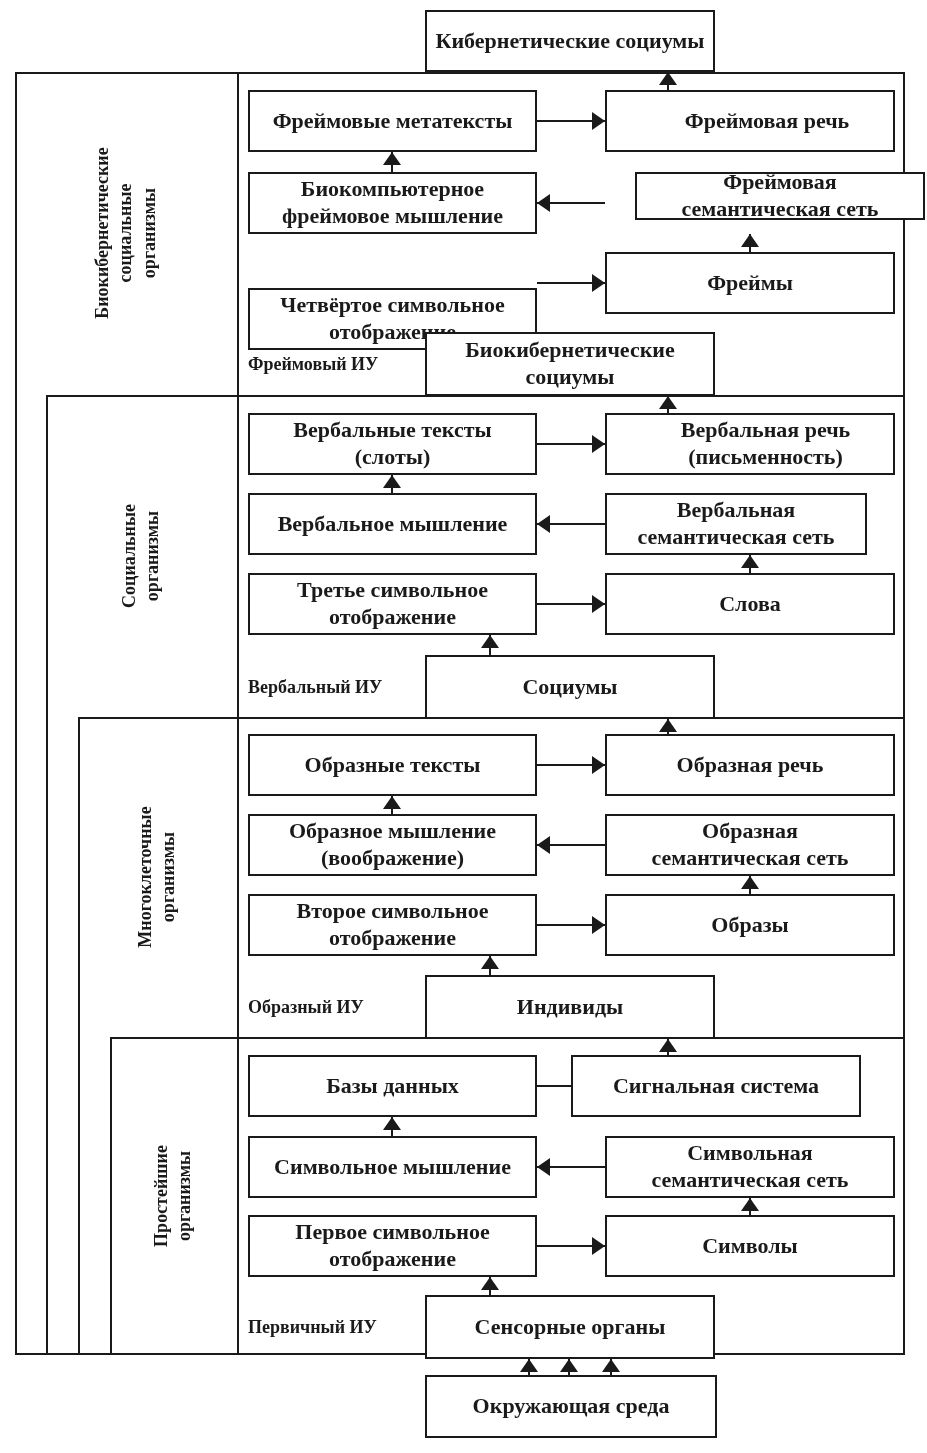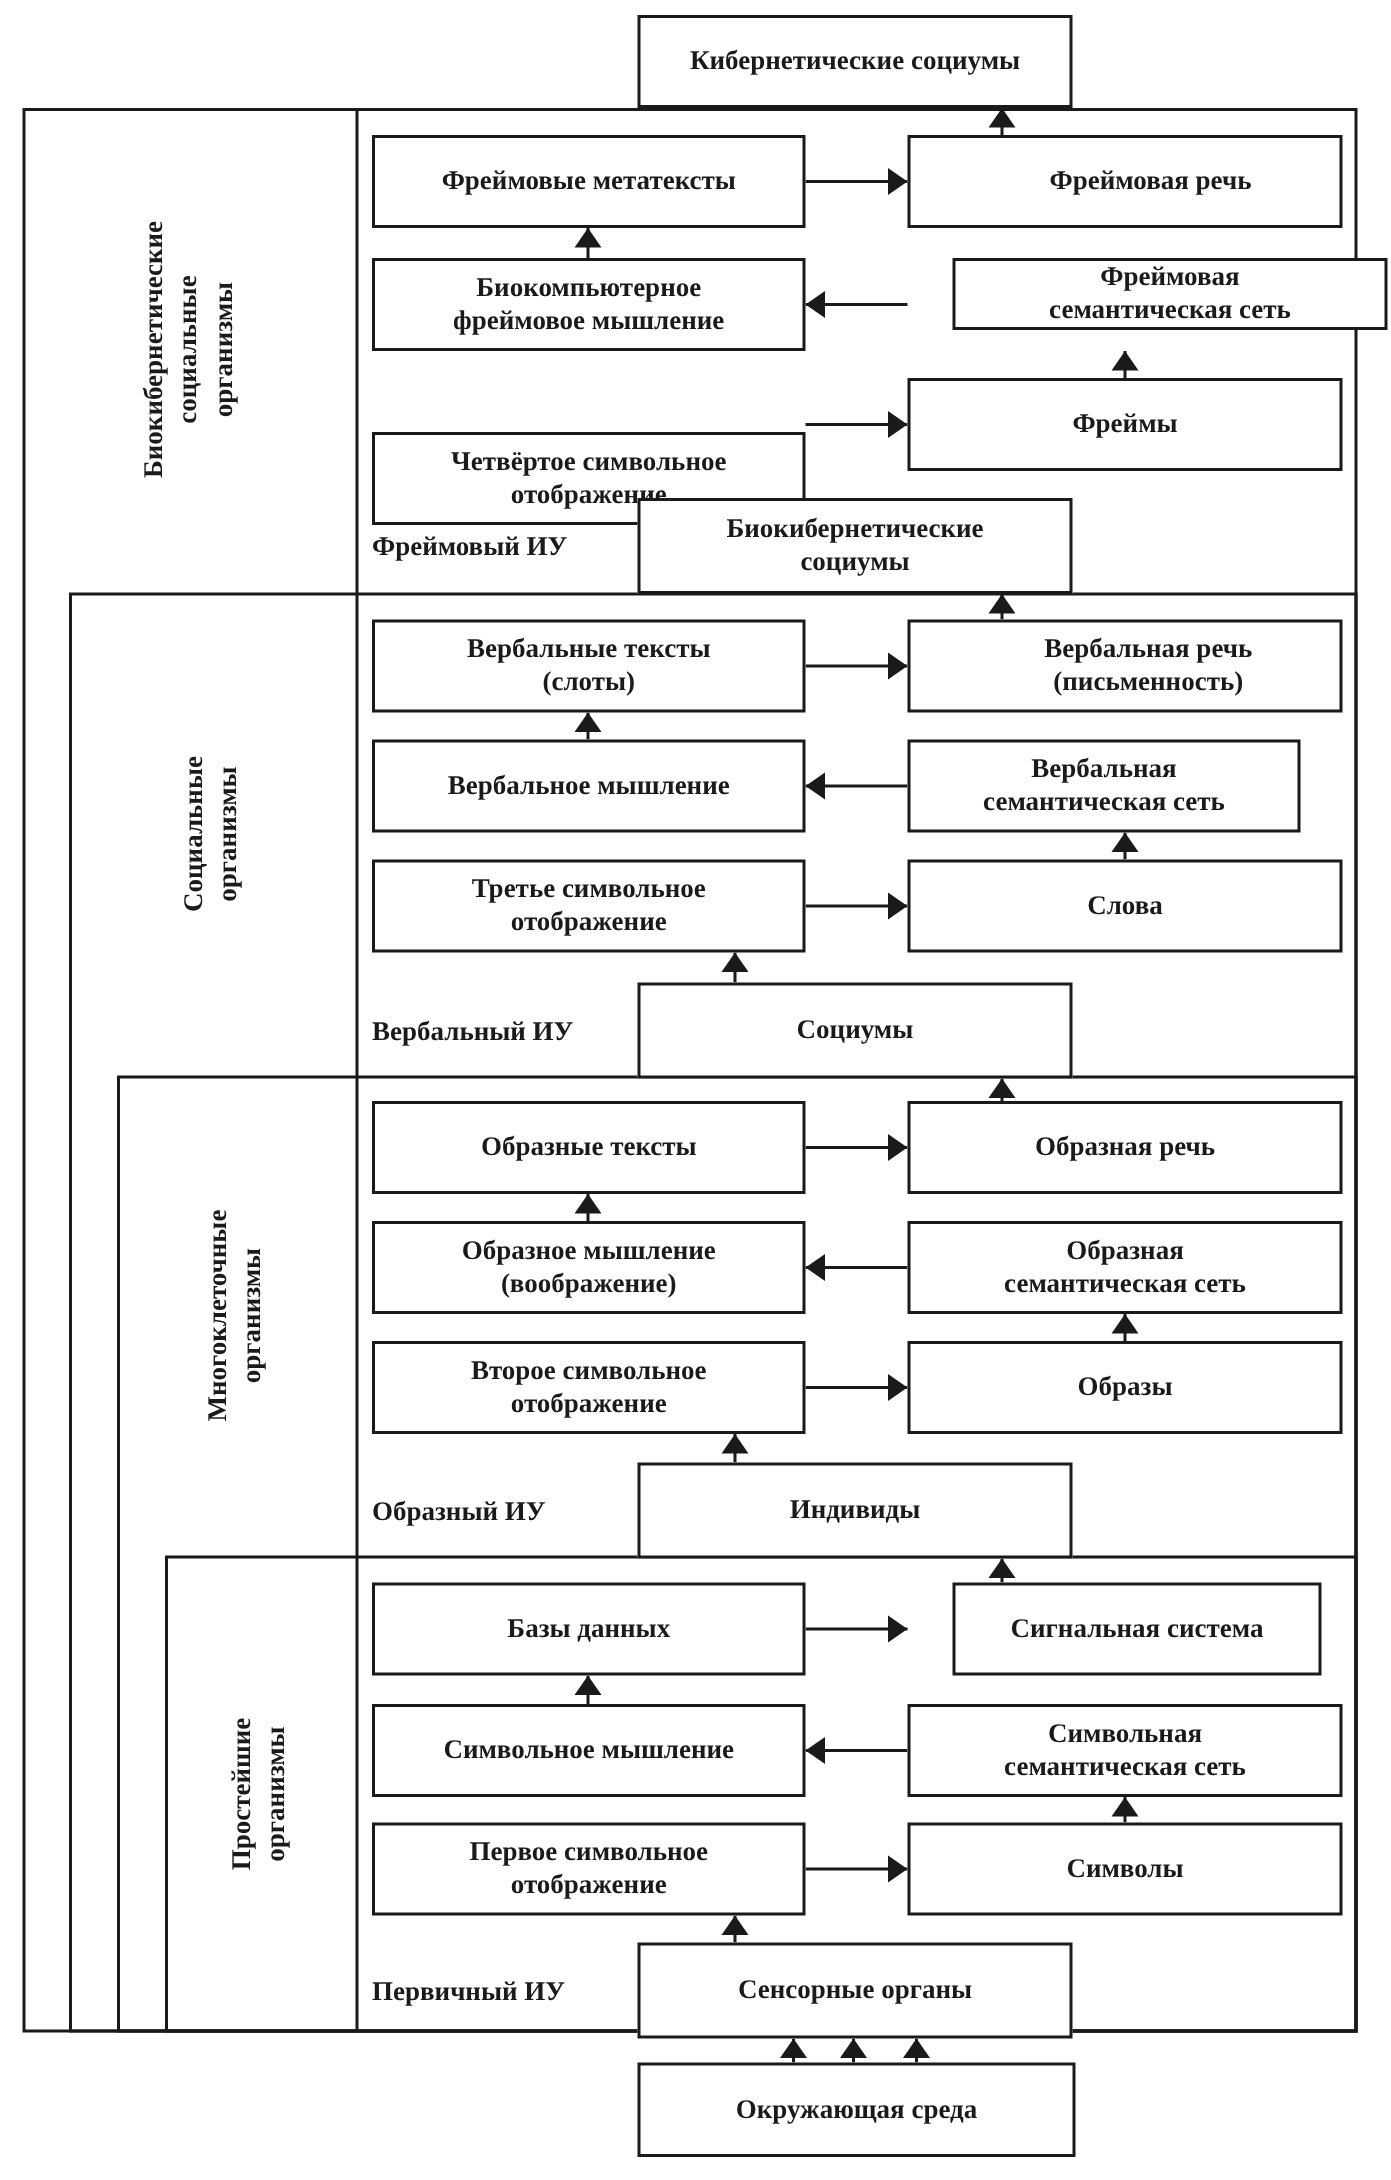--- a/index.html
+++ b/index.html
@@ -2,21 +2,21 @@
 <html><head>
 <meta charset="utf-8">
 <style>
   html,body{margin:0;padding:0;background:#ffffff;}
   body{font-family:"Liberation Serif","DejaVu Serif",serif;color:#1a1a1a;}
   .canvas{position:relative;width:927px;height:1453px;background:#fff;overflow:hidden;}
   .cont{position:absolute;border:2px solid #1a1a1a;box-sizing:border-box;background:transparent;z-index:1;}
   .vline{position:absolute;width:2px;background:#1a1a1a;z-index:1;}
   .box{position:absolute;border:2px solid #1a1a1a;background:#fff;box-sizing:border-box;
        display:flex;align-items:center;justify-content:center;text-align:center;
-       white-space:pre-line;z-index:3;font-weight:700;font-size:18px;line-height:1.22;padding:2px 6px;}
+       white-space:pre-line;z-index:3;font-weight:700;font-size:22px;line-height:1.22;padding:2px 6px;}
   .iulabel{position:absolute;display:flex;align-items:center;justify-content:flex-start;
        font-weight:700;font-size:18px;z-index:3;white-space:nowrap;}
   .vlabel{position:absolute;z-index:3;font-weight:700;font-size:18px;text-align:center;
        white-space:pre-line;line-height:1.3;transform:translate(-50%,-50%) rotate(-90deg);transform-origin:center center;}
   .arr{position:absolute;background:#1a1a1a;z-index:2;}
   .arr.up::before{content:"";position:absolute;top:0;left:50%;transform:translateX(-50%);
        width:0;height:0;border-left:9px solid transparent;border-right:9px solid transparent;border-bottom:13px solid #1a1a1a;}
   .arr.right::after{content:"";position:absolute;right:0;top:50%;transform:translateY(-50%);
        width:0;height:0;border-top:9px solid transparent;border-bottom:9px solid transparent;border-left:13px solid #1a1a1a;}
   .arr.left::before{content:"";position:absolute;left:0;top:50%;transform:translateY(-50%);
@@ -114,20 +114,20 @@
   <div class="box" style="left:605px;top:894px;width:290px;height:62px;">Образы</div>
   <div class="iulabel" style="left:248px;top:975px;width:170px;height:64px;">Образный ИУ</div>
   <div class="box" style="left:425px;top:975px;width:290px;height:64px;">Индивиды</div>
 
   <div class="vlabel" style="left:173px;top:1196px;">Простейшие
 организмы</div>
   <div class="box" style="left:248px;top:1055px;width:289px;height:62px;">Базы данных</div>
   <div class="box" style="left:248px;top:1136px;width:289px;height:62px;">Символьное мышление</div>
   <div class="box" style="left:248px;top:1215px;width:289px;height:62px;">Первое символьное
 отображение</div>
-  <div class="box" style="left:635px;top:1055px;width:246px;height:62px;">Сигнальная система</div>
+  <div class="box" style="left:571px;top:1055px;width:290px;height:62px;">Сигнальная система</div>
   <div class="box" style="left:605px;top:1136px;width:290px;height:62px;">Символьная
 семантическая сеть</div>
   <div class="box" style="left:605px;top:1215px;width:290px;height:62px;">Символы</div>
   <div class="iulabel" style="left:248px;top:1295px;width:170px;height:64px;">Первичный ИУ</div>
   <div class="box" style="left:425px;top:1295px;width:290px;height:64px;">Сенсорные органы</div>
 
 </div>
 
 </body></html>

